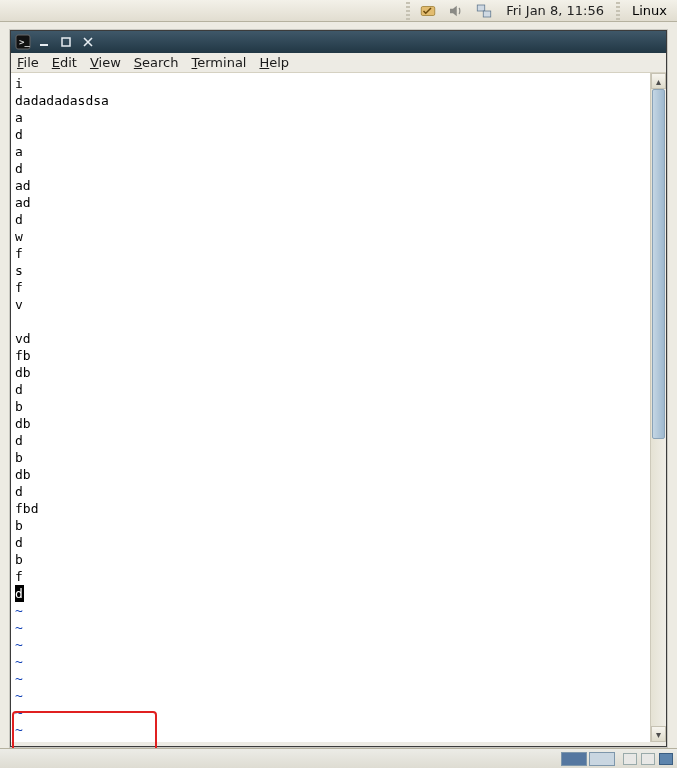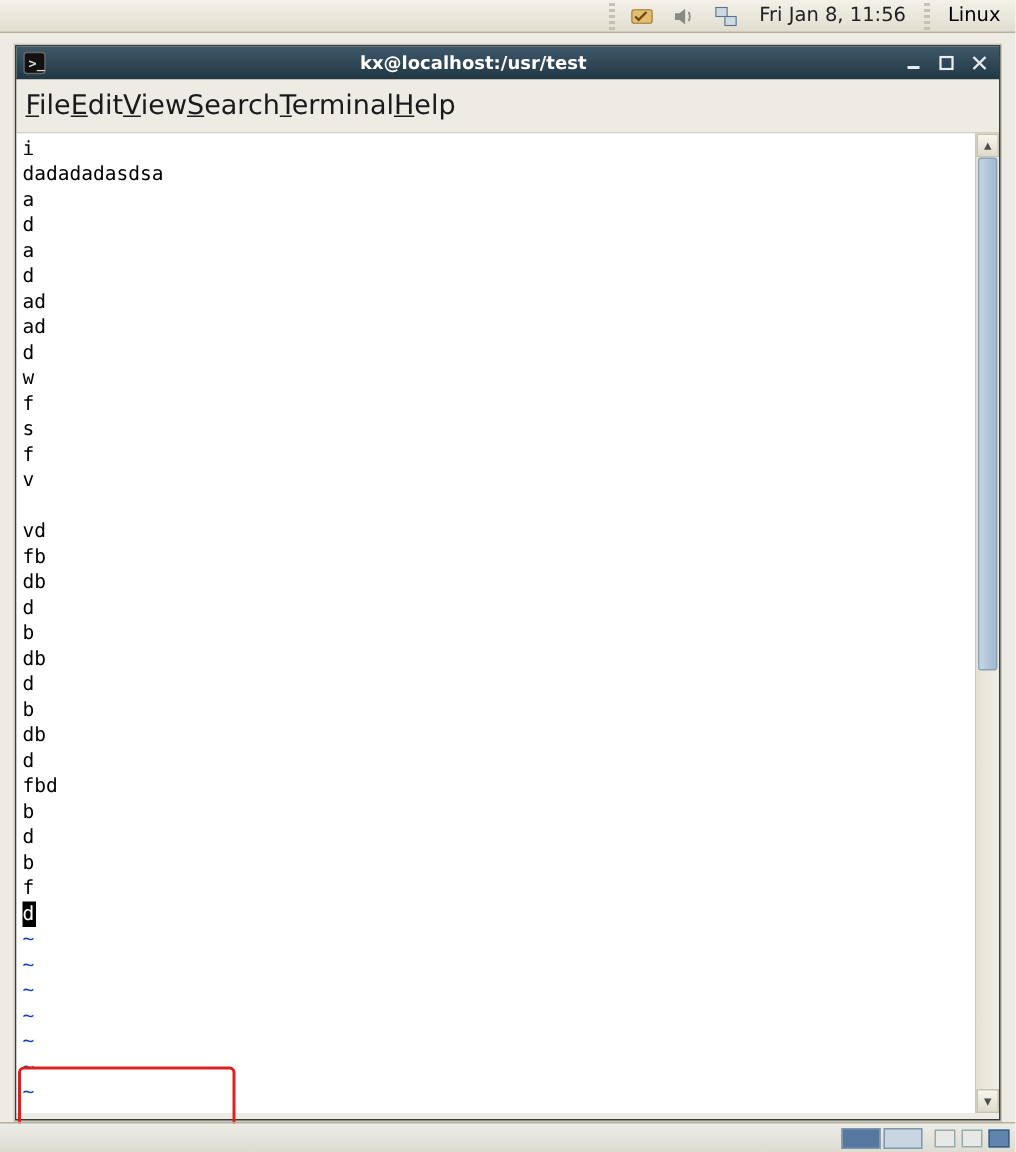--- a/index.html
+++ b/index.html
@@ -81,28 +81,28 @@
   .tb-btn {
     width: 18px; height: 16px;
     display: inline-flex; align-items:center; justify-content:center;
     color: #e7edf2;
     cursor: pointer;
     font-weight: bold;
   }
   .tb-btn svg { width: 10px; height: 10px; }
 
   .menubar {
-    height: 36px;
+    height: 20px;
     background: #edebe4;
     border-bottom: 1px solid #d5d1c2;
     display: flex;
     align-items: center;
     padding: 0 6px;
-    gap: 0;
-    font-size: 18px;
+    gap: 13px;
+    font-size: 13px;
     color: #1a1a1a;
   }
   .menubar .menu-item { cursor: default; }
   .menubar .menu-item .acc { text-decoration: underline; }
 
   .terminal-area {
     flex: 1;
     display: flex;
     min-height: 0;
   }
@@ -235,21 +235,20 @@
 </div>
 
 <div class="window">
   <div class="titlebar">
     <span class="t-icon">
       <svg viewBox="0 0 16 16">
           <rect x="1" y="1" width="14" height="14" rx="2" fill="#111" stroke="#666"></rect>
           <text x="4" y="11" font-size="9" fill="#ddd" font-family="monospace">&gt;_</text>
         </svg>
     </span>
-    <span class="title-text">kx@localhost:/usr/test</span>
     <span class="tb-btn">
       <svg viewBox="0 0 10 10">
           <rect x="1" y="7" width="8" height="2" fill="currentColor"></rect>
         </svg>
     </span>
     <span class="tb-btn">
       <svg viewBox="0 0 10 10">
           <rect x="1" y="1" width="8" height="8" fill="none" stroke="currentColor" stroke-width="1.5"></rect>
         </svg>
     </span>

